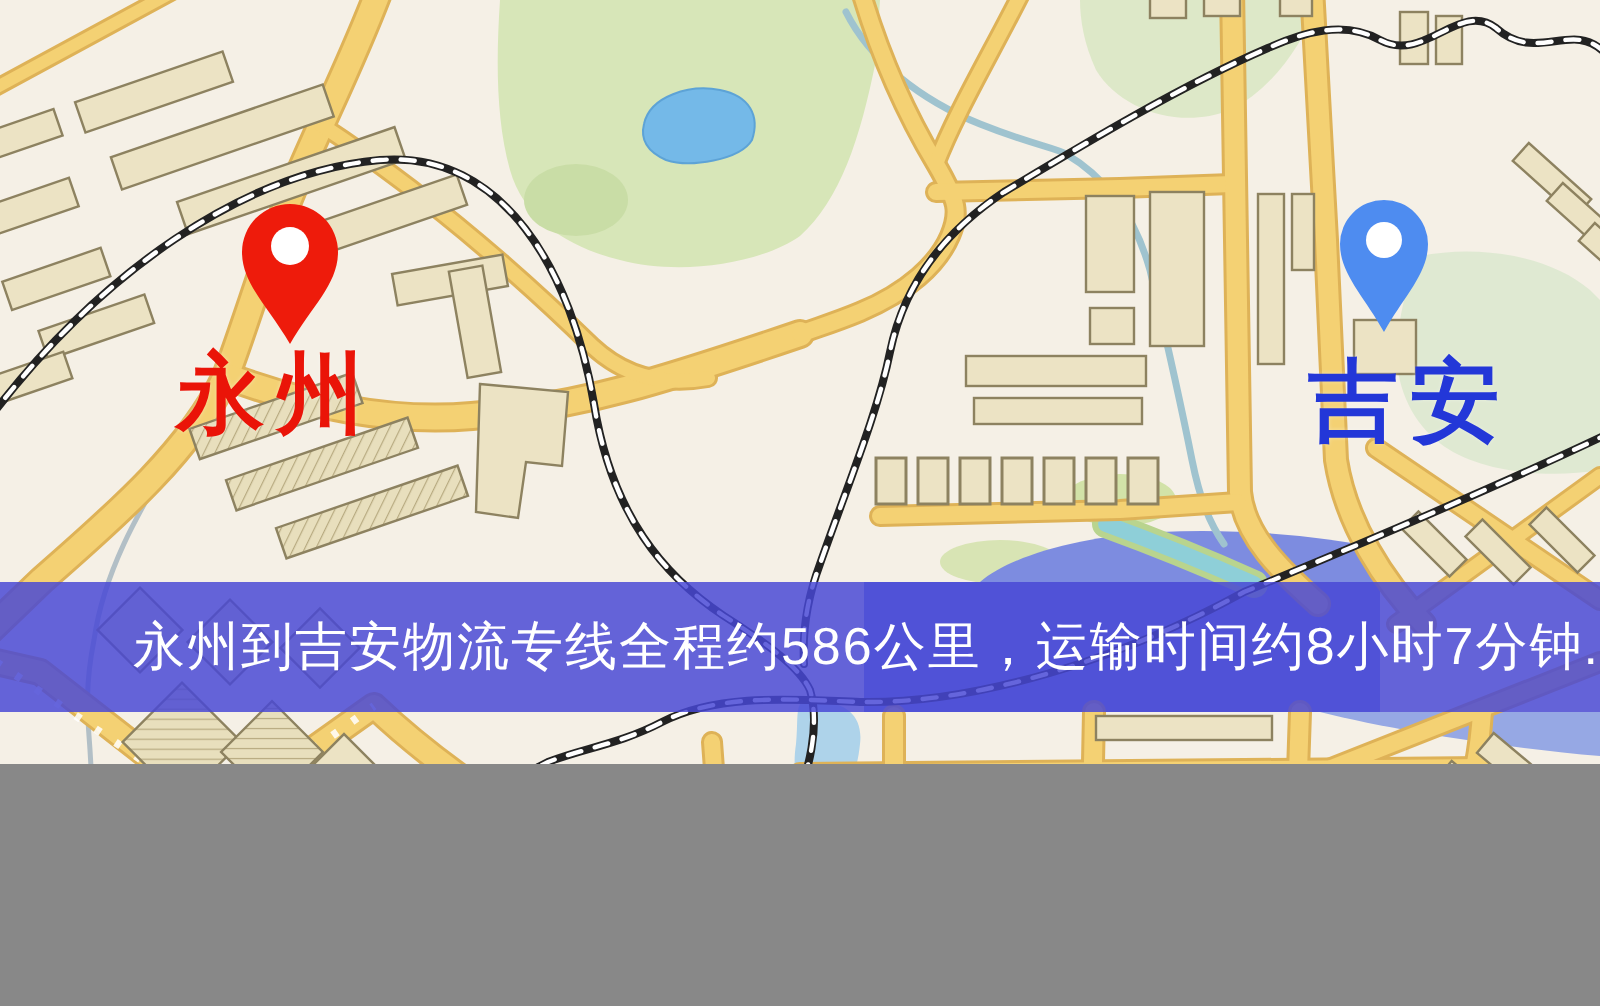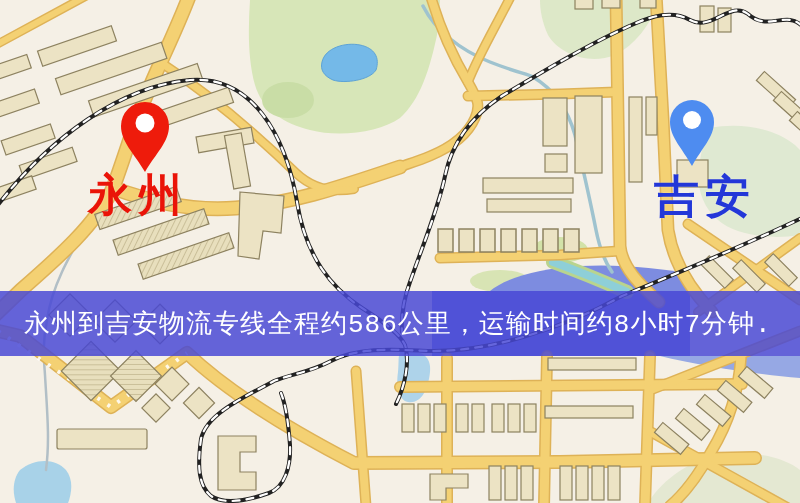--- a/index.html
+++ b/index.html
@@ -1,25 +1,25 @@
 <!DOCTYPE html>
 <html><head>
 <meta charset="utf-8">
 <style>
   html,body{margin:0;padding:0;background:#888;}
   .screen{
-    position:relative;width:800px;height:503px;overflow:hidden;
-    font-family:Liberation Mono, monospace;background:#f5f0e6;
+    position:relative;width:800px;height:382px;overflow:hidden;
+    font-family:Liberation Sans, sans-serif;background:#f5f0e6;
   }
   .map-svg{position:absolute;left:0;top:0;width:800px;height:503px;display:block;}
   .banner{
     position:absolute;left:0;right:0;top:291px;height:65px;
     background:rgba(72,72,213,0.84);
     display:flex;align-items:center;box-sizing:border-box;padding-left:24px;
-    font-size:26px;color:#ffffff;letter-spacing:1px;white-space:nowrap;
+    font-size:26px;color:#ffffff;letter-spacing:1px;white-space:nowrap;justify-content:flex-end;
   }
   .city-label{position:absolute;font-weight:700;letter-spacing:6px;line-height:1;
     text-shadow:0 0 2px rgba(255,255,255,0.35);}
   .city-label.origin{left:88px;top:176px;font-size:44px;color:#ea1408;}
   .city-label.destination{left:642px;top:178px;font-size:45px;color:#2337d8;margin-left:12px;}
 </style>
 </head>
 <body>
 
 <div class="screen">

